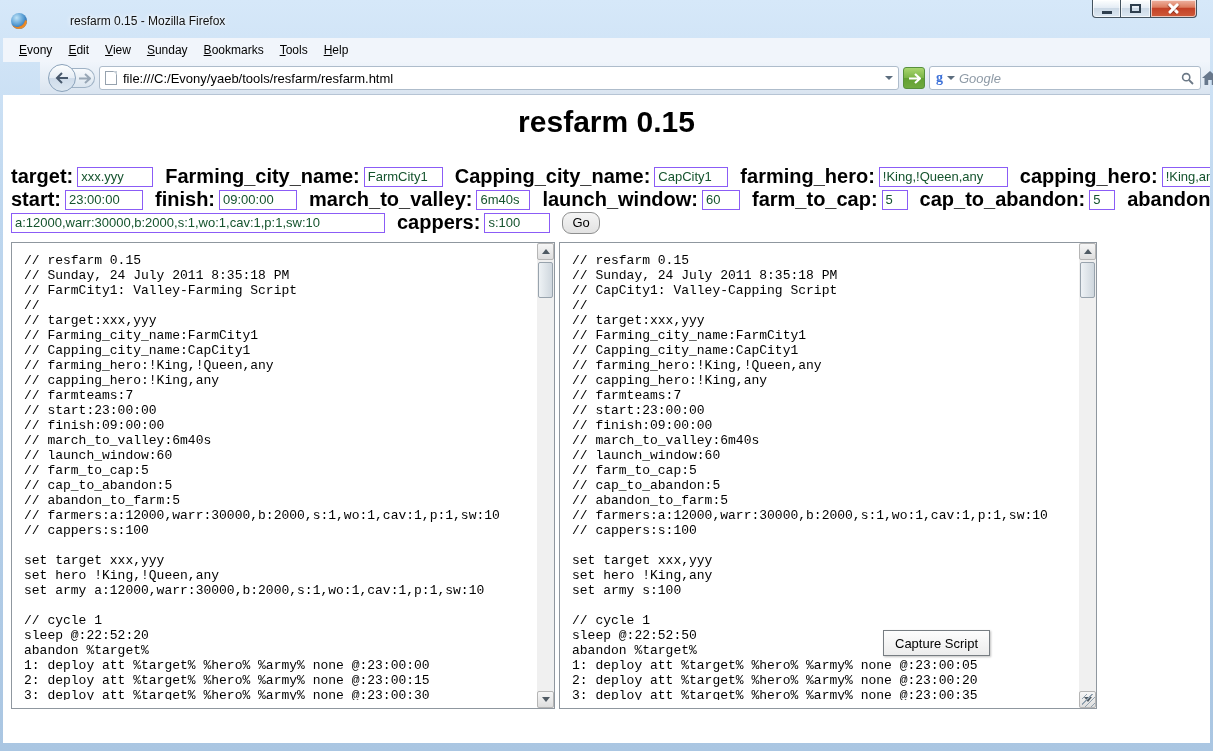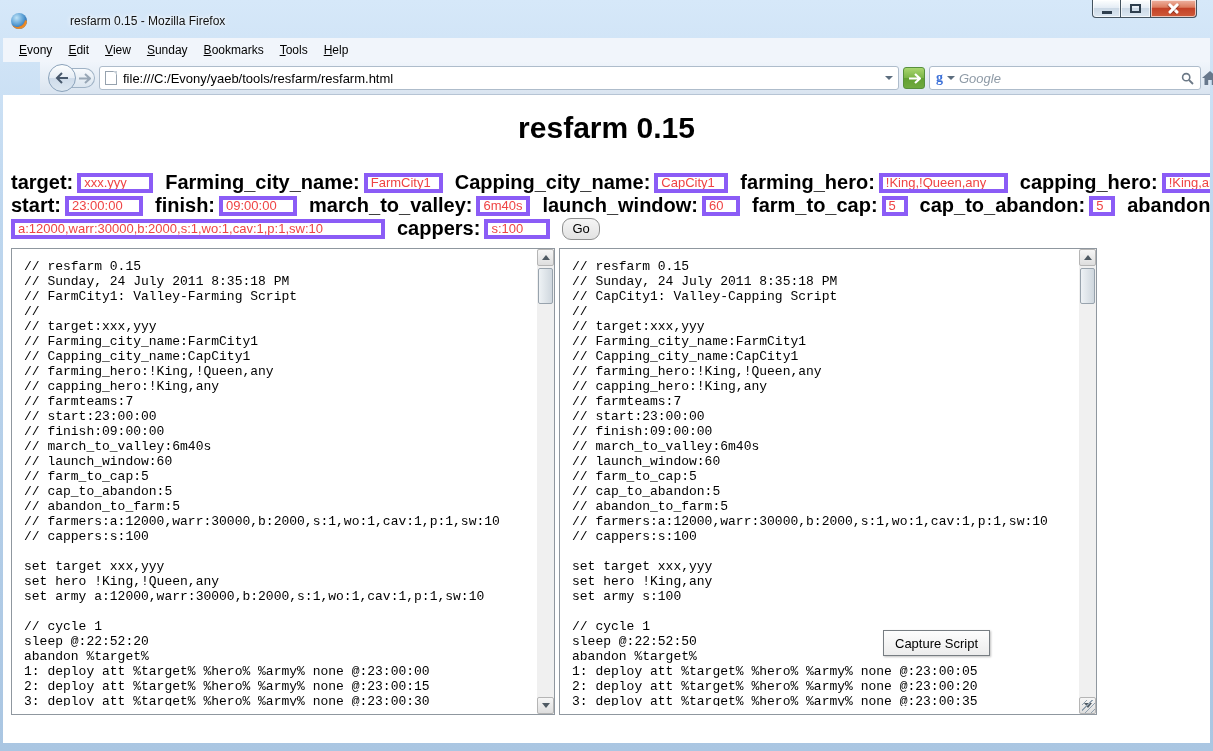--- a/index.html
+++ b/index.html
@@ -72,28 +72,28 @@
   .g-logo { font-family: "Liberation Serif", serif; font-weight: bold; font-size: 14px; color: #3a6fd8;
     line-height: 1; flex: 0 0 auto; }
   .search-input { border: none; outline: none; flex: 1; min-width: 0; font-size: 13px;
     font-family: "Liberation Sans", sans-serif; color: #000; background: transparent; }
   .search-input::placeholder { font-style: italic; color: #8e9aa6; }
   .mag { display: flex; align-items: center; flex: 0 0 auto; }
   .home-btn { margin-left: auto; width: 28px; height: 26px; display: flex; align-items: center; justify-content: center; }
 
   
   .content { background: #fff; height: 648px; position: relative; overflow: hidden; }
-  .page-title { text-align: center; font-size: 30px; font-weight: bold; padding-top: 16px; color: #000; }
+  .page-title { text-align: center; font-size: 30px; font-weight: bold; padding-top: 10px; color: #000; }
 
   .form-area { margin: 26px 0 0 8px; }
   .form-row { display: flex; align-items: center; height: 23px; white-space: nowrap; }
   .fld { display: flex; align-items: center; margin-right: 12px; }
   .flabel { font-weight: bold; font-size: 20px; color: #000; margin-right: 4px; }
-  .fin { height: 20px; border: 4px solid #8b5cf6; background: #fff; padding: 1px 3px;
-    font-size: 13px; font-family: "Liberation Sans", sans-serif; color: #ef4444; }
+  .fin { height: 20px; border: 1px solid #8b5cf6; background: #fff; padding: 1px 3px;
+    font-size: 13px; font-family: "Liberation Sans", sans-serif; color: #14532d; }
   .go-btn { height: 22px; padding: 1px 9px; font-size: 13px; font-family: "Liberation Sans", sans-serif;
     border: 1px solid #8e8f8f; border-radius: 9px; color: #000;
     background: linear-gradient(180deg, #f5f5f5 0%, #e2e2e2 100%); }
 
   
   .scripts { display: flex; margin: 8px 0 0 8px; }
   .script-box { border: 1px solid #8f979f; background: #fff; display: flex; height: 467px; position: relative; }
   .script-box.left-box { width: 544px; margin-right: 4px; }
   .script-box.right-box { width: 538px; }
   .script-text { flex: 1; overflow: hidden; white-space: pre; margin: 8px; padding: 2px 0 0 4px;

